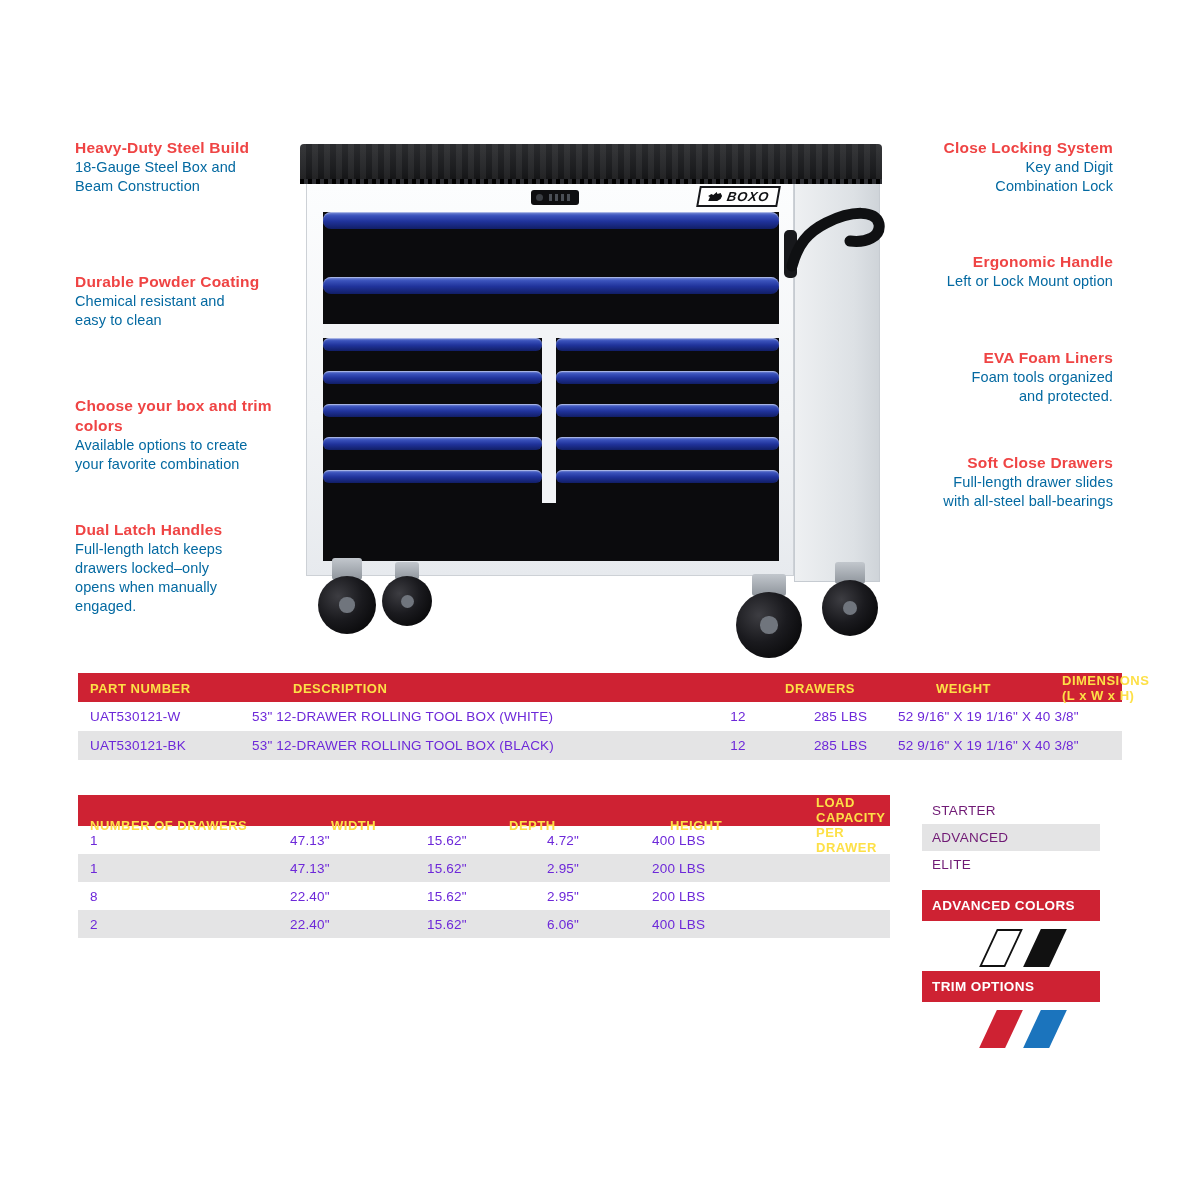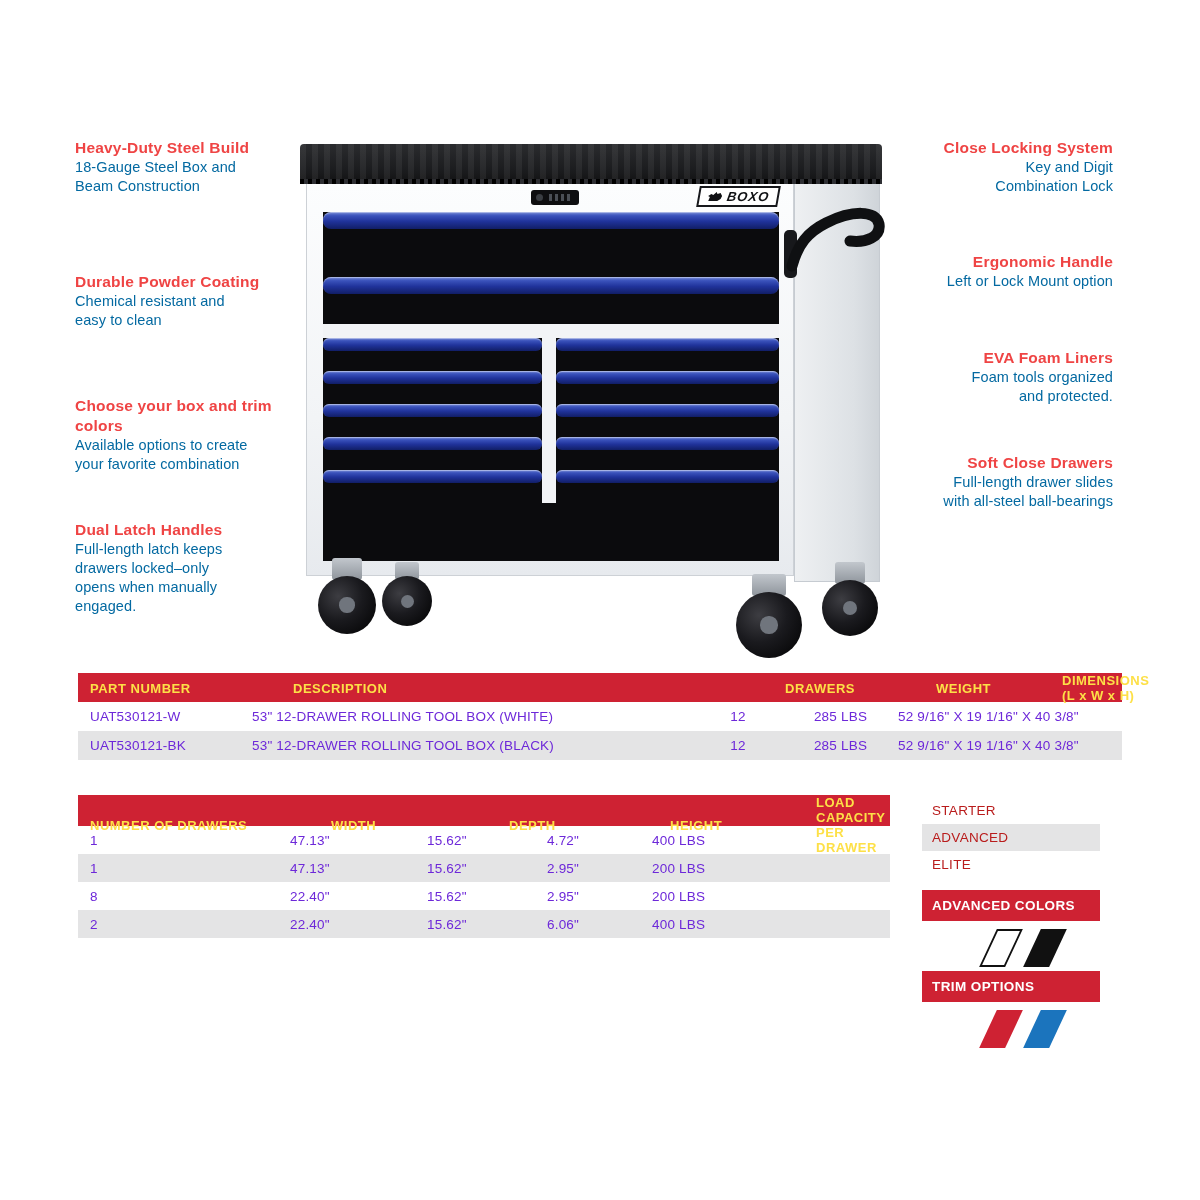--- a/index.html
+++ b/index.html
@@ -65,21 +65,21 @@
   .g2 { grid-template-columns:200px 137px 120px 105px auto; }
   #table1 .t-head { height:29px; } #table1 .t-row { height:29px; }
   #table2 .t-head { height:31px; } #table2 .t-row { height:28px; }
   .t-row.alt { background:#E4E4E5; }
   .c { padding-left:12px; } .cc { text-align:center; padding:0; }
 
   
   #panel { position:absolute; left:922px; top:797px; width:178px; }
   .red-box { background:#CE2233; color:#fff; font-weight:bold; font-size:13.5px;
              letter-spacing:.4px; line-height:17px; padding:7px 10px; }
-  .tier { height:27px; line-height:27px; padding-left:10px; font-size:13.5px; color:#b91c1c; letter-spacing:.3px; }
+  .tier { height:27px; line-height:27px; padding-left:10px; font-size:13.5px; color:#701a75; letter-spacing:.3px; }
   .tier.alt { background:#E4E4E5; }
   .swatch-row { display:flex; justify-content:center; gap:18px; padding:8px 0 6px 24px; height:46px; }
   .swatch { width:26px; height:38px; transform:skewX(-25deg); }
   .sw-white { background:#FFFFFF; border:2px solid #111; }
   .sw-black { background:#111111; }
   .sw-red   { background:#CE2233; }
   .sw-blue  { background:#1B74BD; }
 </style>
 </head>
 <body>

